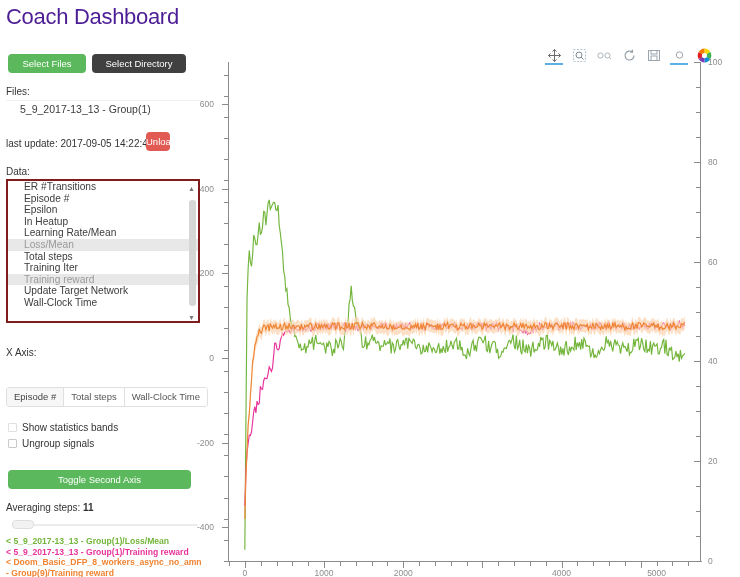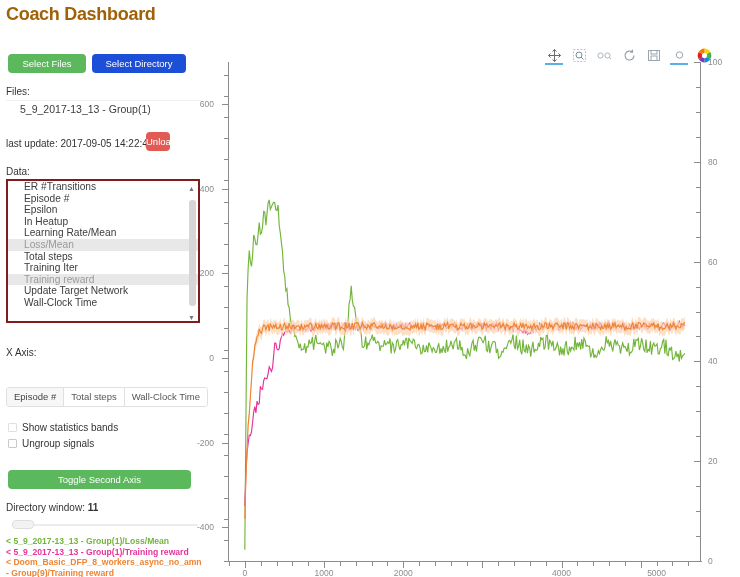--- a/index.html
+++ b/index.html
@@ -8,39 +8,39 @@
     width: 740px; height: 577px;
     background: #ffffff;
     font-family: "Liberation Sans", sans-serif;
     overflow: hidden;
   }
   #page { position: relative; width: 740px; height: 577px; background:#fff; }
 
   
   #page-title {
     position: absolute; left: 6px; top: 4px;
-    font-size: 18px; font-weight: bold; color: #a16207;
+    font-size: 22px; font-weight: normal; color: #4c1d95;
     letter-spacing: -0.3px;
   }
 
   
   #panel { position: absolute; left: 0px; top: 48px; width: 205px; }
 
   .btn {
     display: inline-block; border: none; border-radius: 4px;
     color: #ffffff; font-size: 9.5px; text-align: center;
     padding: 0; cursor: pointer; font-family: "Liberation Sans", sans-serif;
   }
   #select-files-btn {
     position: absolute; left: 8px; top: 6px; width: 78px; height: 19px;
     background: #5cb85c; line-height: 19px;
   }
   #select-directory-btn {
     position: absolute; left: 92px; top: 6px; width: 94px; height: 19px;
-    background: #1d4ed8; line-height: 19px;
+    background: #404040; line-height: 19px;
   }
 
   .section-label {
     position: absolute; font-size: 10px; color: #333; left: 6px;
   }
   #files-label { top: 38px; }
   #files-box-inner {
     position: absolute; left: 6px; top: 52px; width: 196px; height: 30px;
     border-top: 1px solid #f0f0f0;
   }
@@ -245,21 +245,21 @@
       <span>Show statistics bands</span>
     </div>
     <div class="check-row" id="chk-ungroup-row">
       <span class="chk-box"></span>
       <span>Ungroup signals</span>
     </div>
 
     <button class="btn" id="toggle-second-axis-btn">Toggle Second Axis</button>
 
     <div id="avg-window-row">
-      <span>Directory window:</span>
+      <span>Averaging steps:</span>
       <b>11</b>
     </div>
 
     <div id="slider">
       <div id="slider-track"></div>
       <div id="slider-handle"></div>
     </div>
 
     <div id="legend">
         <div class="legend-entry" style="color: rgb(114, 181, 58);">&lt; 5_9_2017-13_13 - Group(1)/Loss/Mean</div>

